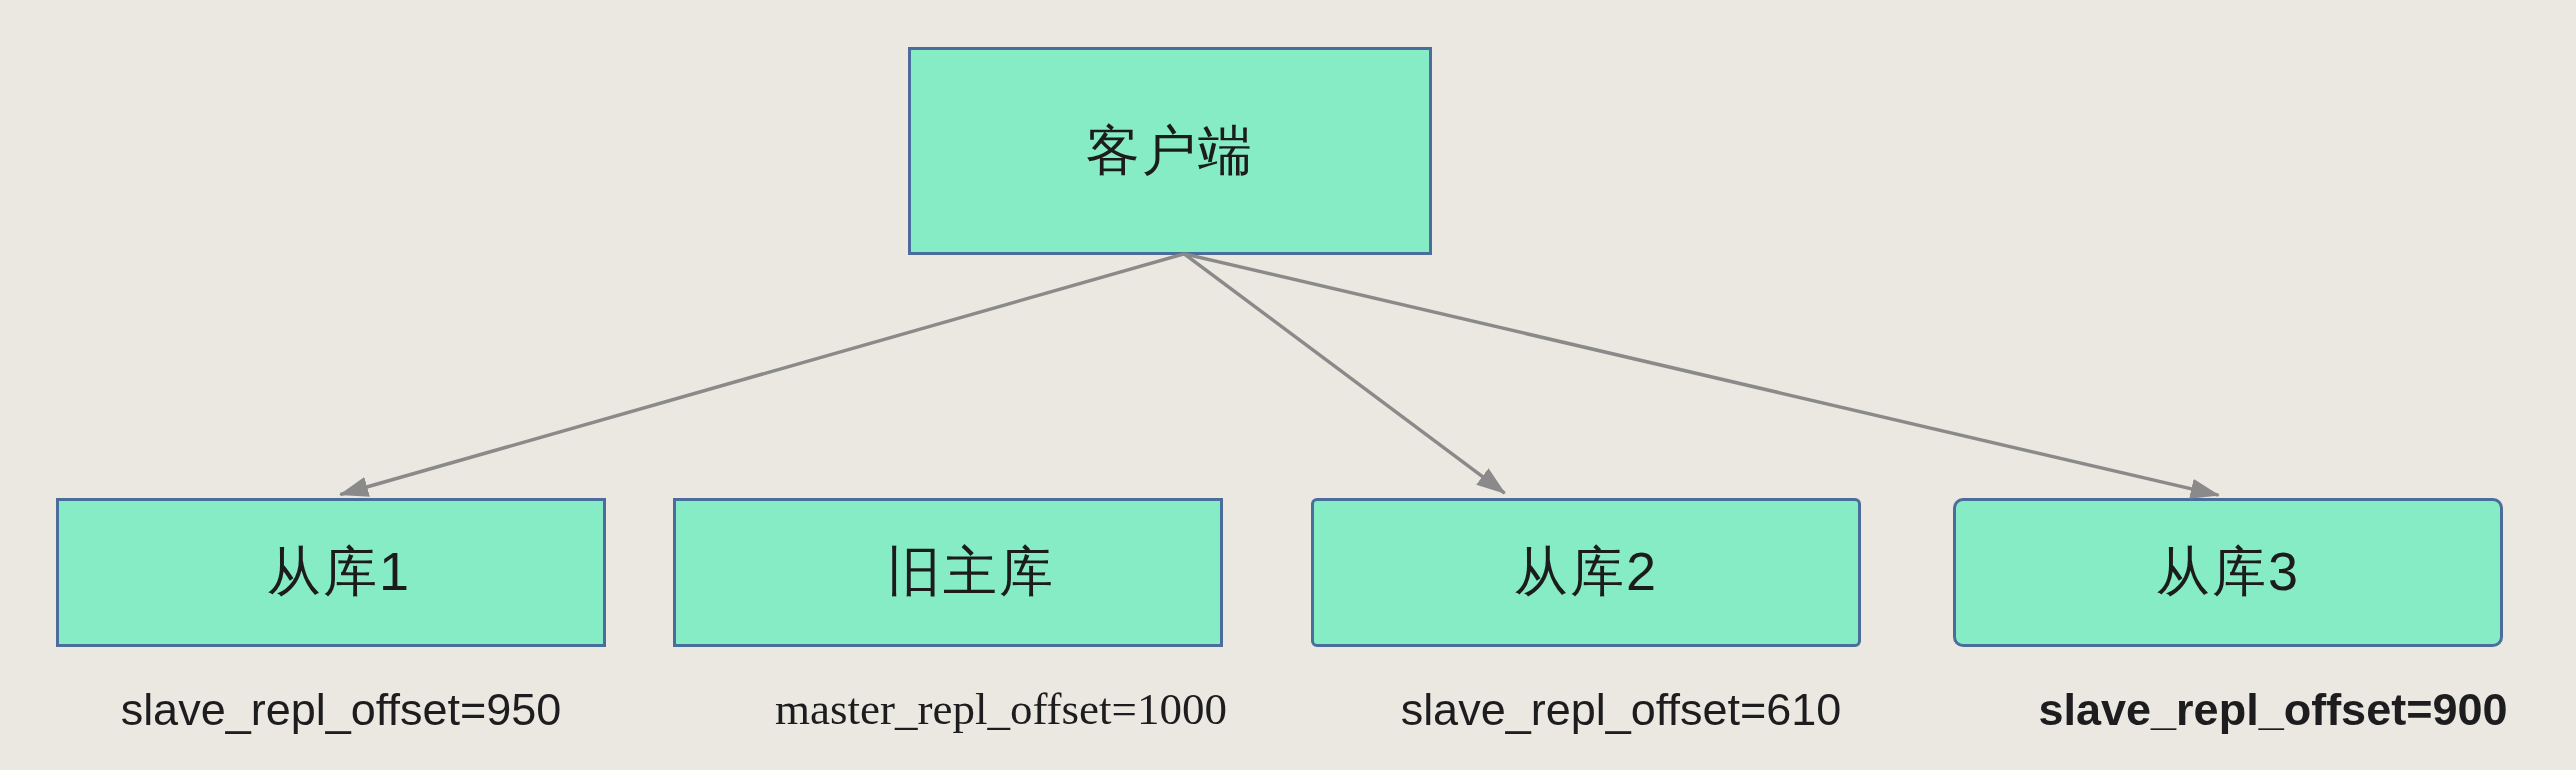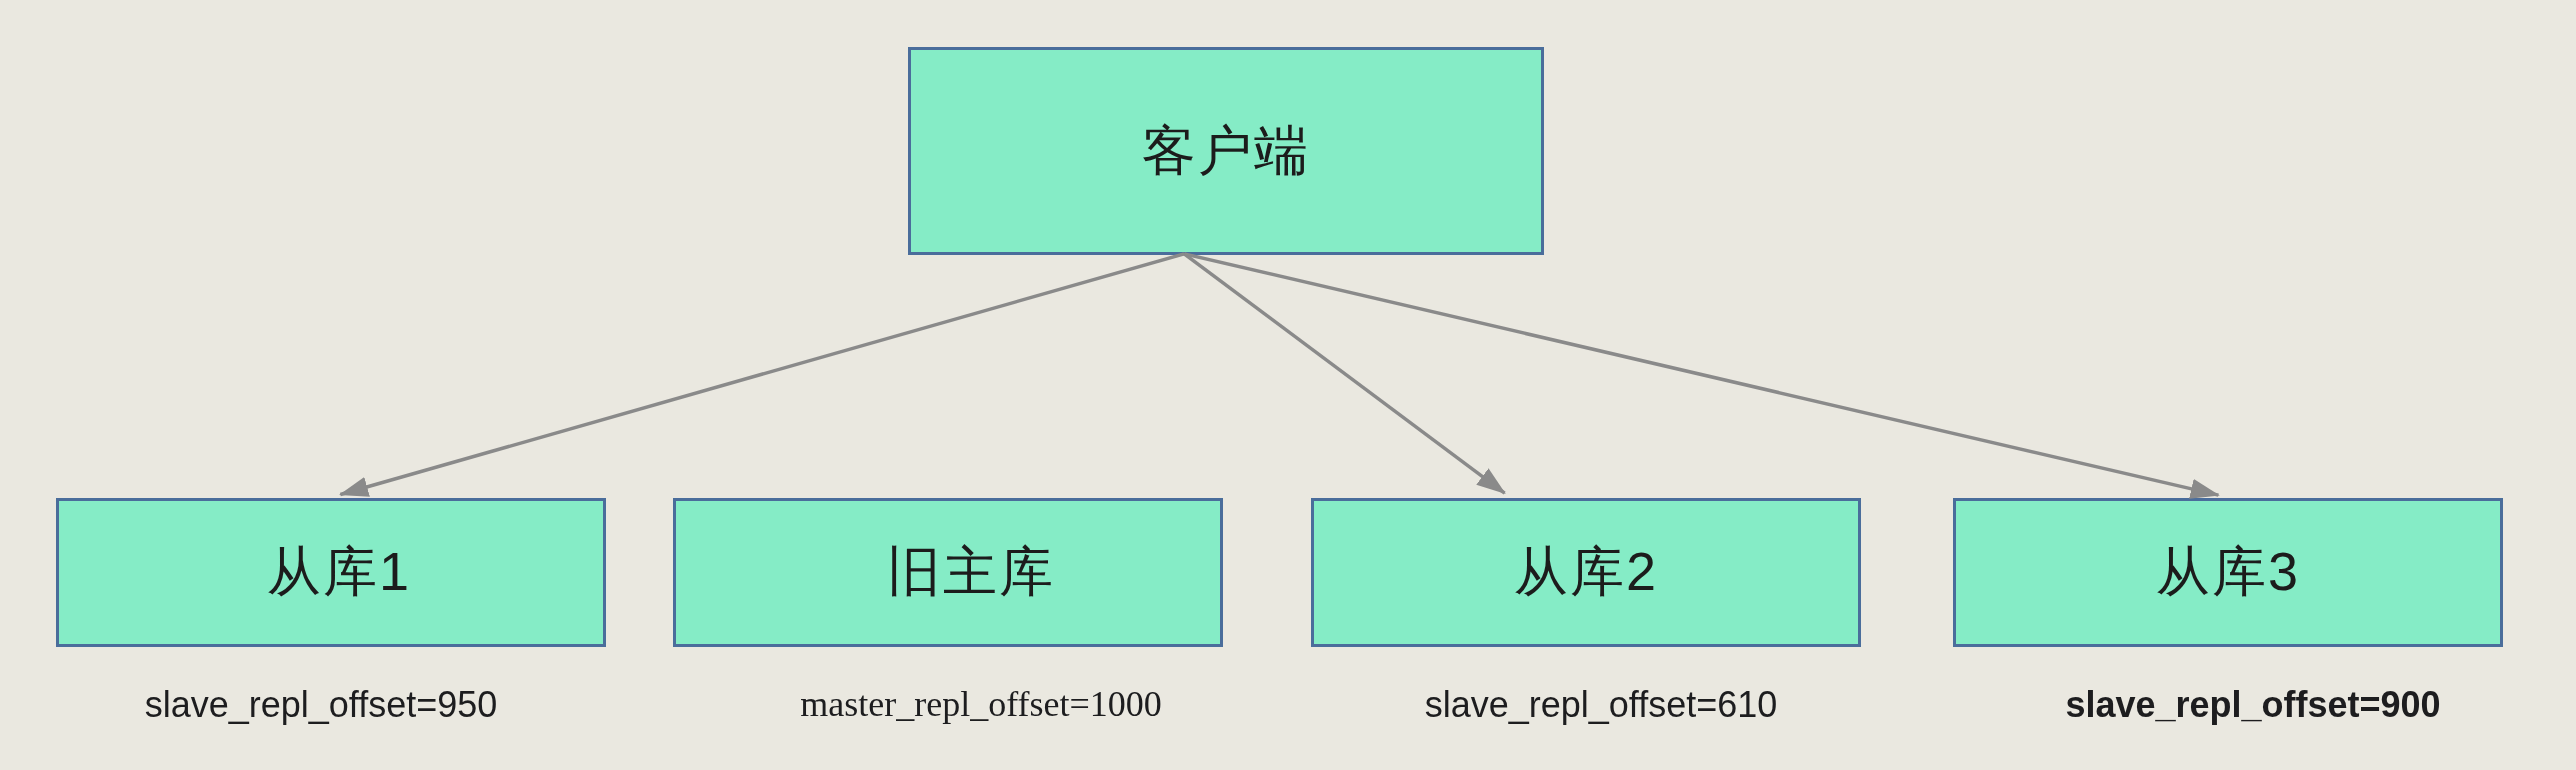--- a/index.html
+++ b/index.html
@@ -24,34 +24,35 @@
     align-items: center;
     justify-content: center;
   }
   .node-label {
     font-size: 54px;
     font-weight: 500;
     color: #1C1C1C;
     letter-spacing: 2.1px;
     white-space: nowrap;
   }
-  .client-box  { left: 908px; top: 47px;  width: 636px; height: 208px; }
+  .client-box  { left: 908px; top: 47px;  width: 524px; height: 208px; }
   .node-1 { left: 56px;   top: 498px; width: 550px; height: 149px; padding-left: 16px; }
   .node-2 { left: 673px;  top: 498px; width: 550px; height: 149px; padding-left: 46px; }
-  .node-3 { left: 1311px; top: 498px; width: 550px; height: 149px; }
-  .node-4 { left: 1953px; top: 498px; width: 550px; height: 149px; }
+  .node-3 { left: 1311px; top: 498px; width: 550px; height: 149px; border-radius: 6px; }
+  .node-4 { left: 1953px; top: 498px; width: 550px; height: 149px; border-radius: 10px; }
   .caption {
     position: absolute;
     top: 685px;
     transform: translateX(-50%);
-    font-size: 36px;
+    font-size: 45px;
     font-weight: 400;
     color: #1D1D1F;
     white-space: nowrap;
     line-height: 1.1;
+    margin-left: 20px;
   }
   .caption-1 { left: 321px; }
   .caption-2 { left: 981px; font-family: Liberation Serif, serif; }
   .caption-3 { left: 1601px; }
   .caption-4 { left: 2253px; font-weight: bold; }
   .arrows {
     position: absolute;
     left: 0;
     top: 0;
     z-index: 3;

